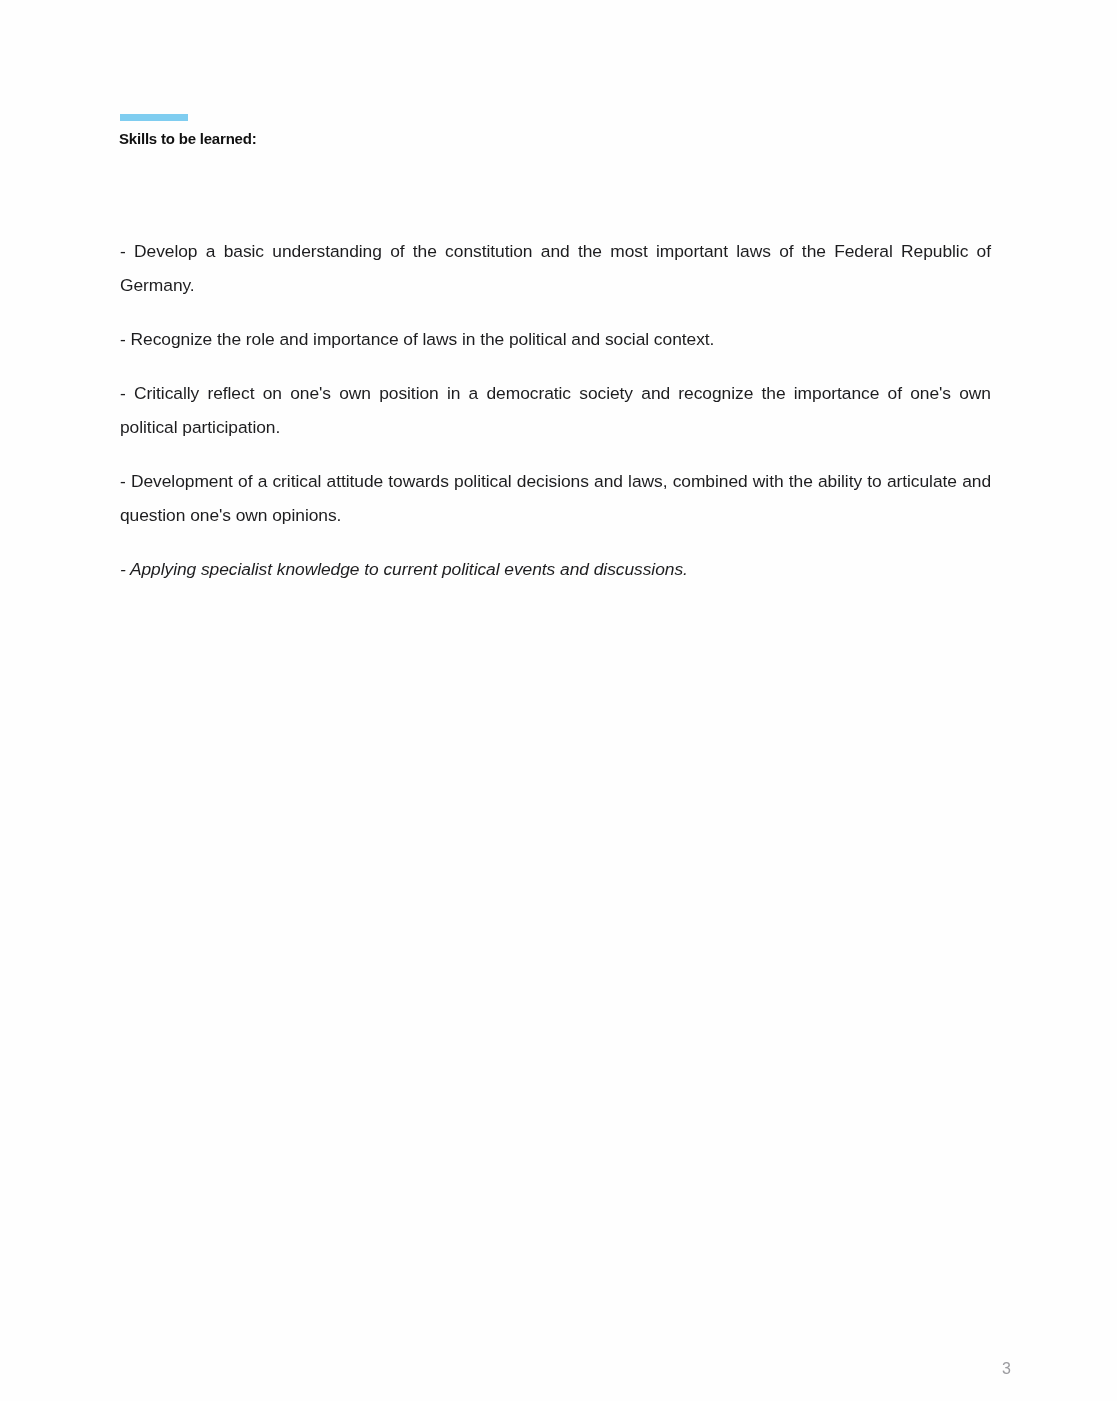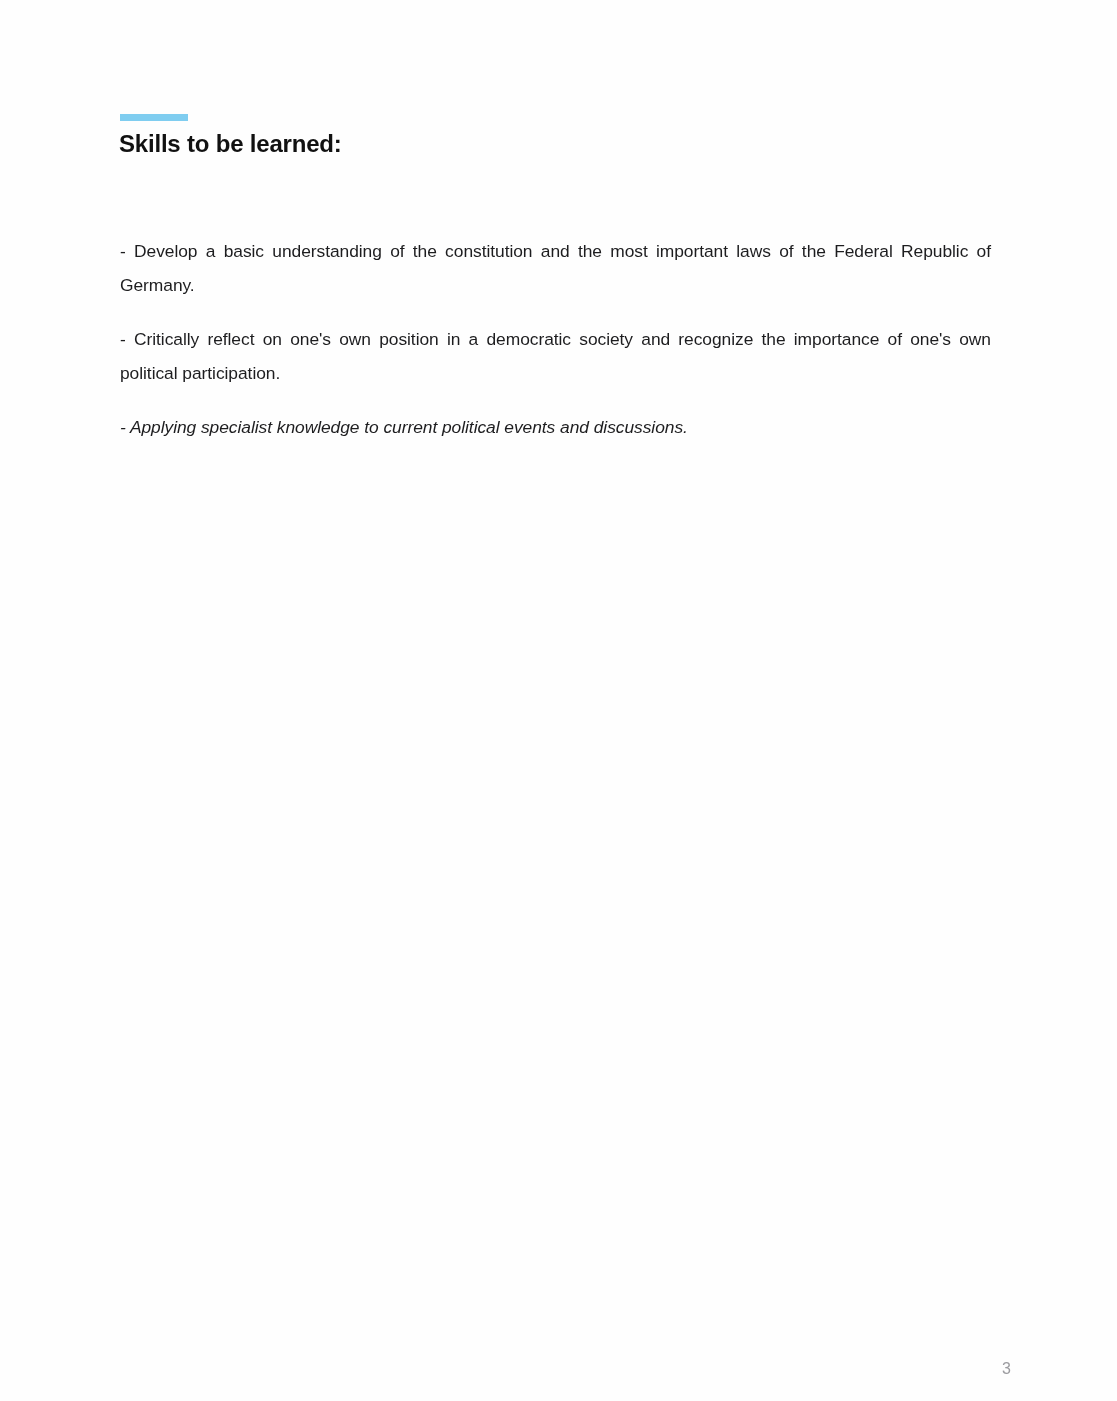--- a/index.html
+++ b/index.html
@@ -31,21 +31,21 @@
     width: 68px;
     height: 7px;
     background: #7fcdf0;
   }
 
   .page-title {
     position: absolute;
     left: 119px;
     top: 130px;
     margin: 0;
-    font-size: 24px;
+    font-size: 15px;
     font-weight: bold;
     color: #111111;
     letter-spacing: -0.2px;
     line-height: 1.2;
     white-space: nowrap;
   }
 
   .body-block {
     position: absolute;
     left: 120px;
@@ -83,19 +83,21 @@
 <body>
 
 <div class="page">
 
   <div class="accent-bar"></div>
 
   <h1 class="page-title">Skills to be learned:</h1>
 
   <div class="body-block">
     <p class="para">- Develop a basic understanding of the constitution and the most important laws of the Federal Republic of Germany.</p>
+    <p class="para">- Recognize the role and importance of laws in the political and social context.</p>
     <p class="para">- Critically reflect on one's own position in a democratic society and recognize the importance of one's own political participation.</p>
+    <p class="para">- Development of a critical attitude towards political decisions and laws, combined with the ability to articulate and question one's own opinions.</p>
     <p class="para">- Applying specialist knowledge to current political events and discussions.</p>
   </div>
 
   <div class="page-number">3</div>
 
 </div>
 
 </body></html>

